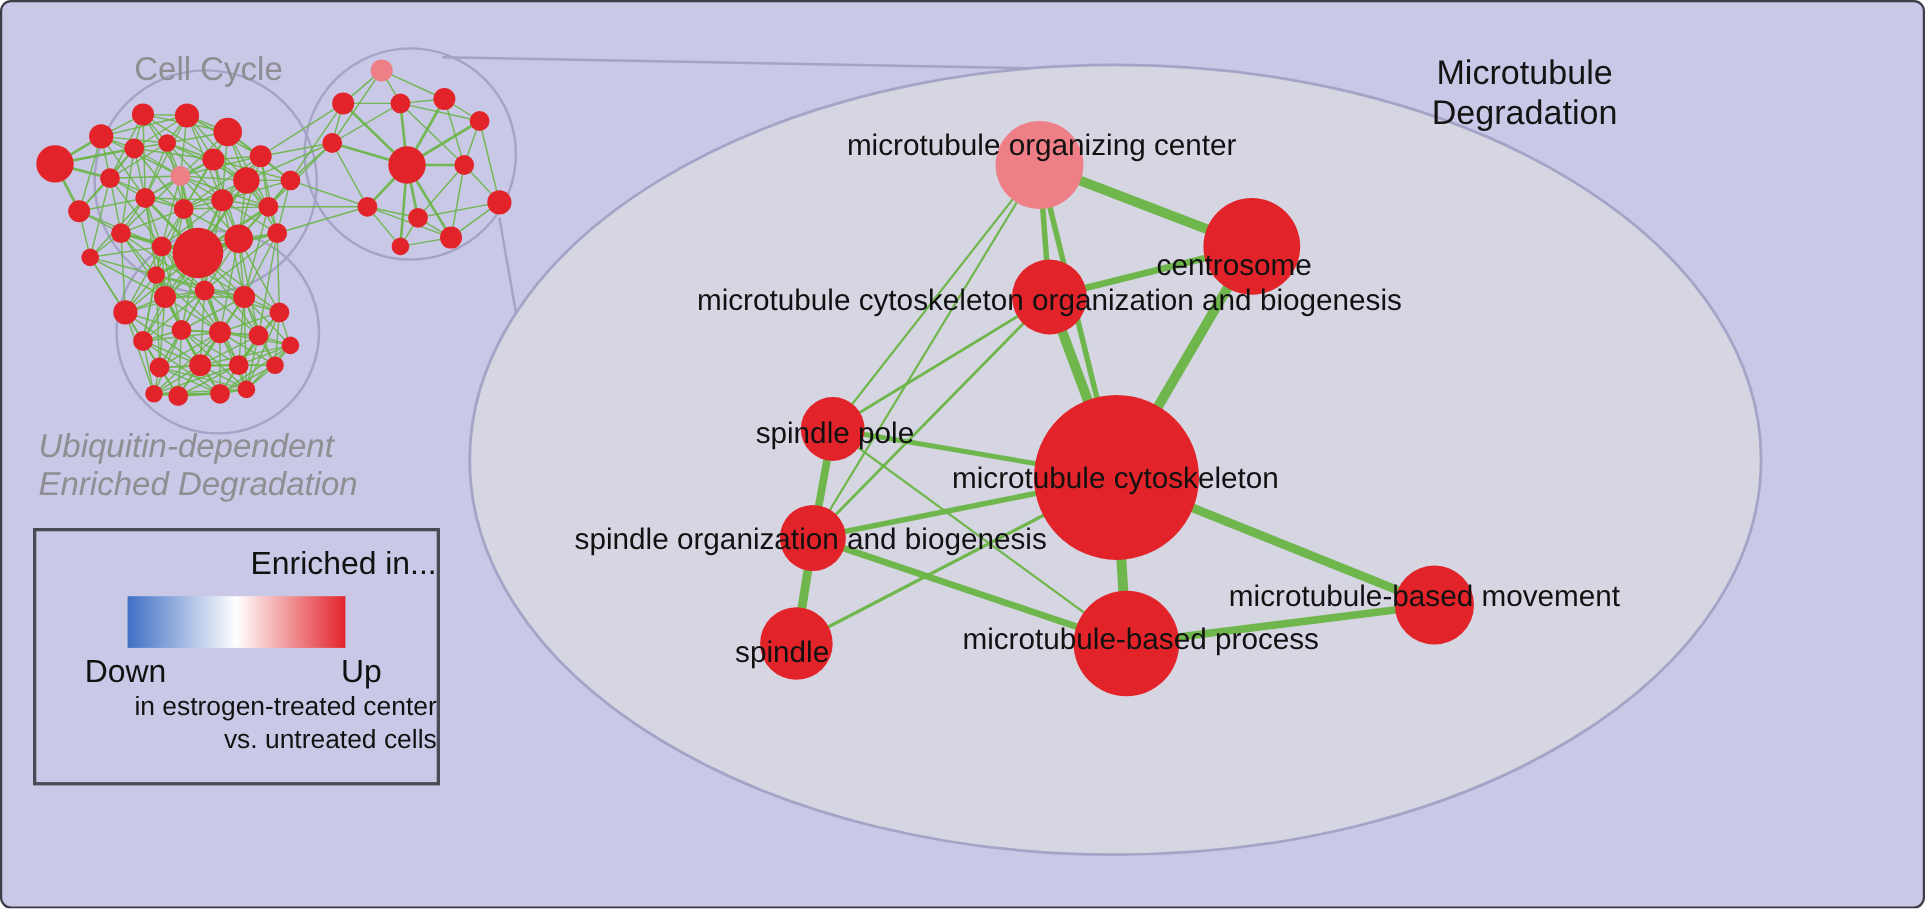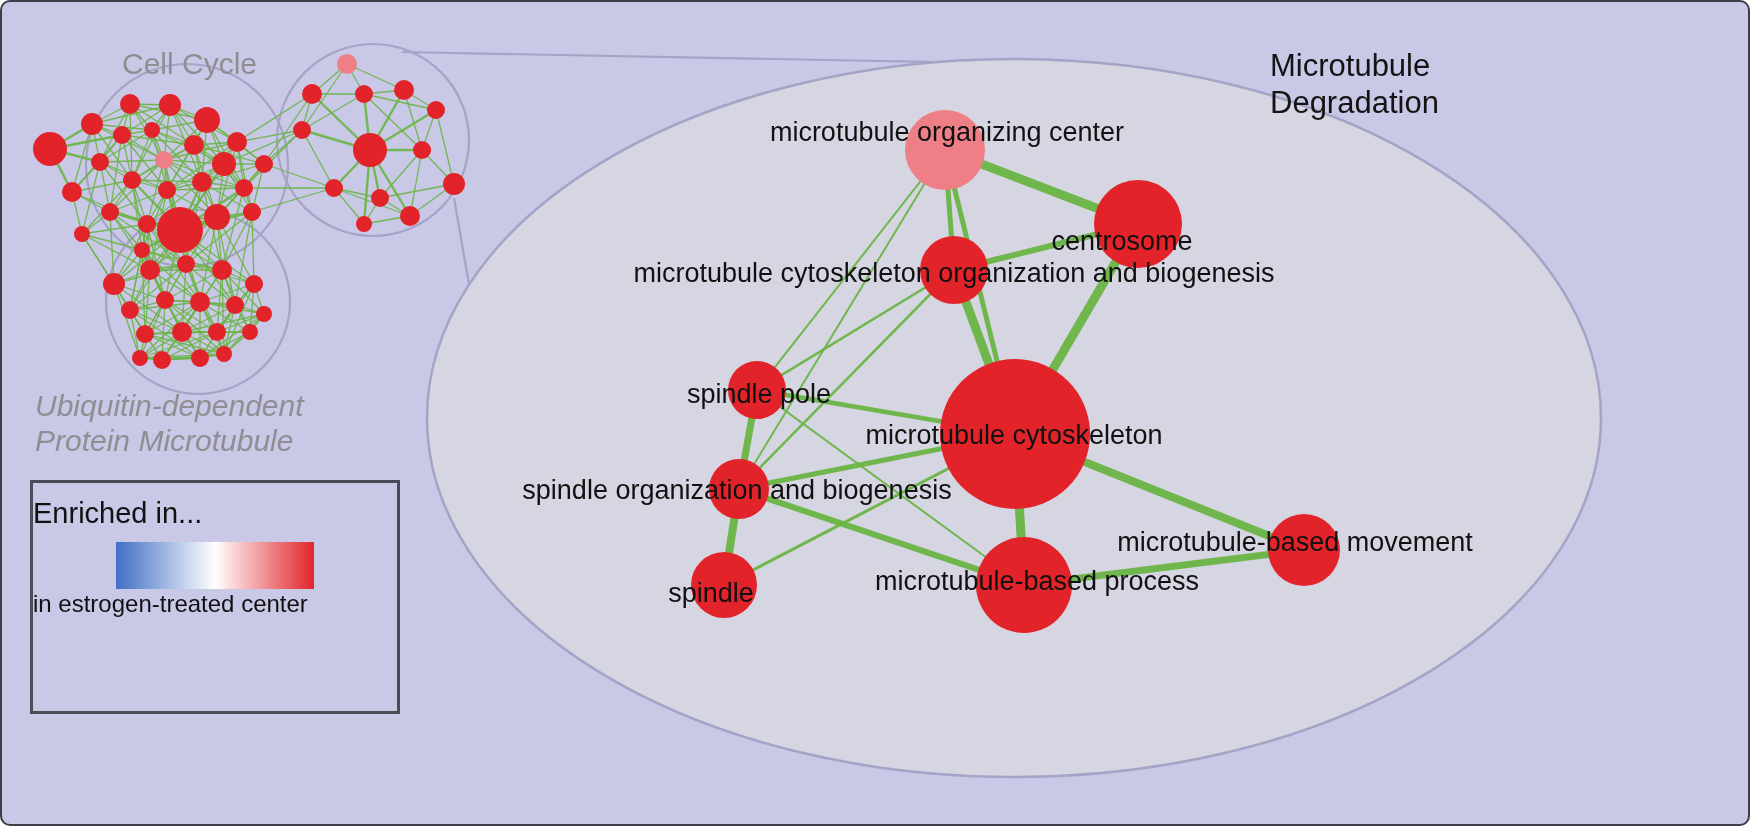--- a/index.html
+++ b/index.html
@@ -22,35 +22,35 @@
     line-height: 35px;
   }
   #lbl-cell-cycle { left: 120px; top: 44px; }
   #lbl-ubiquitin  { left: 33px;  top: 386px; font-style: italic; }
 
   .detail-title {
     position: absolute;
     left: 1268px;
     top: 45px;
     width: 232px;
-    text-align: left;
+    text-align: center;
     color: #141414;
     font-size: 31px;
     line-height: 37px;
   }
 
   .legend {
     position: absolute;
     left: 28px;
     top: 478px;
     width: 370px;
     height: 234px;
     border: 3px solid #4b4b57;
     padding-top: 14px;
-    text-align: left;
+    text-align: right;
     color: #111111;
   }
   .legend-title { font-size: 29px; }
   .legend-gradient { margin: 12px auto 0; width: 198px; height: 47px; }
   .legend-scale {
     display: flex;
     justify-content: space-between;
     padding: 6px 50px 0 44px;
     font-size: 29px;
   }
@@ -502,27 +502,32 @@
         <text x="1293" y="549" text-anchor="middle" fill="#111111" class="node-label">microtubule-based movement</text>
         <text x="709" y="600" text-anchor="middle" fill="#111111" class="node-label">spindle</text>
         <text x="1035" y="588" text-anchor="middle" fill="#111111" class="node-label">microtubule-based process</text>
       </g>
   </svg>
 
   <div class="cluster-label" id="lbl-cell-cycle">Cell Cycle</div>
 
   <div class="cluster-label" id="lbl-ubiquitin">
     <div>Ubiquitin-dependent</div>
-    <div>Protein Microtubule</div>
+    <div>Enriched Degradation</div>
   </div>
 
   <div class="detail-title" id="lbl-microtubule">
     <div>Microtubule</div>
     <div>Degradation</div>
   </div>
 
   <div class="legend" style="border-color: rgb(75, 75, 87);">
     <div class="legend-title">Enriched in...</div>
     <div class="legend-gradient" style="background: linear-gradient(to right, rgb(63, 111, 196), rgb(255, 255, 255), rgb(226, 36, 42));"></div>
+    <div class="legend-scale">
+      <span>Down</span>
+      <span>Up</span>
+    </div>
     <div class="legend-note">in estrogen-treated center</div>
+    <div class="legend-note">vs. untreated cells</div>
   </div>
 
 </div>
 
 </body></html>

